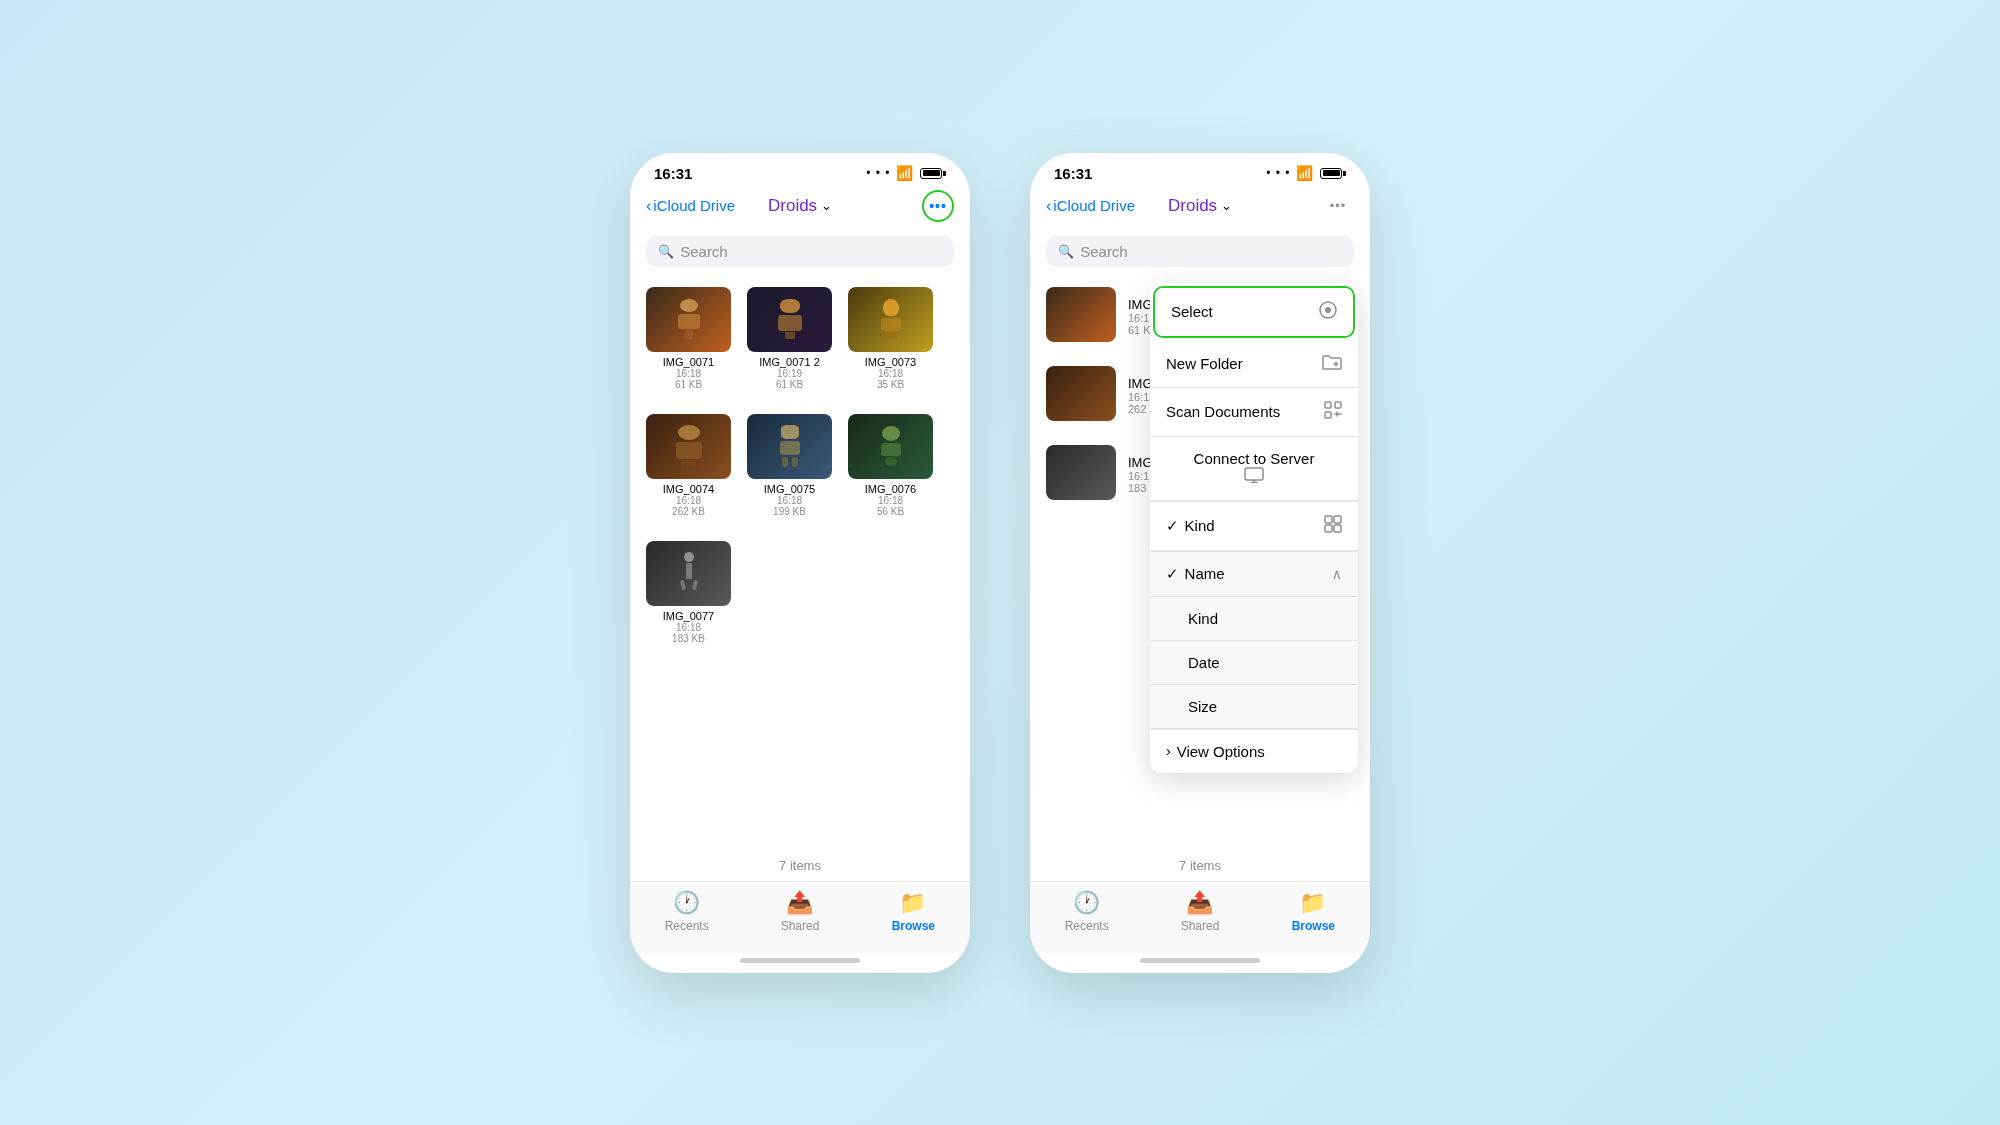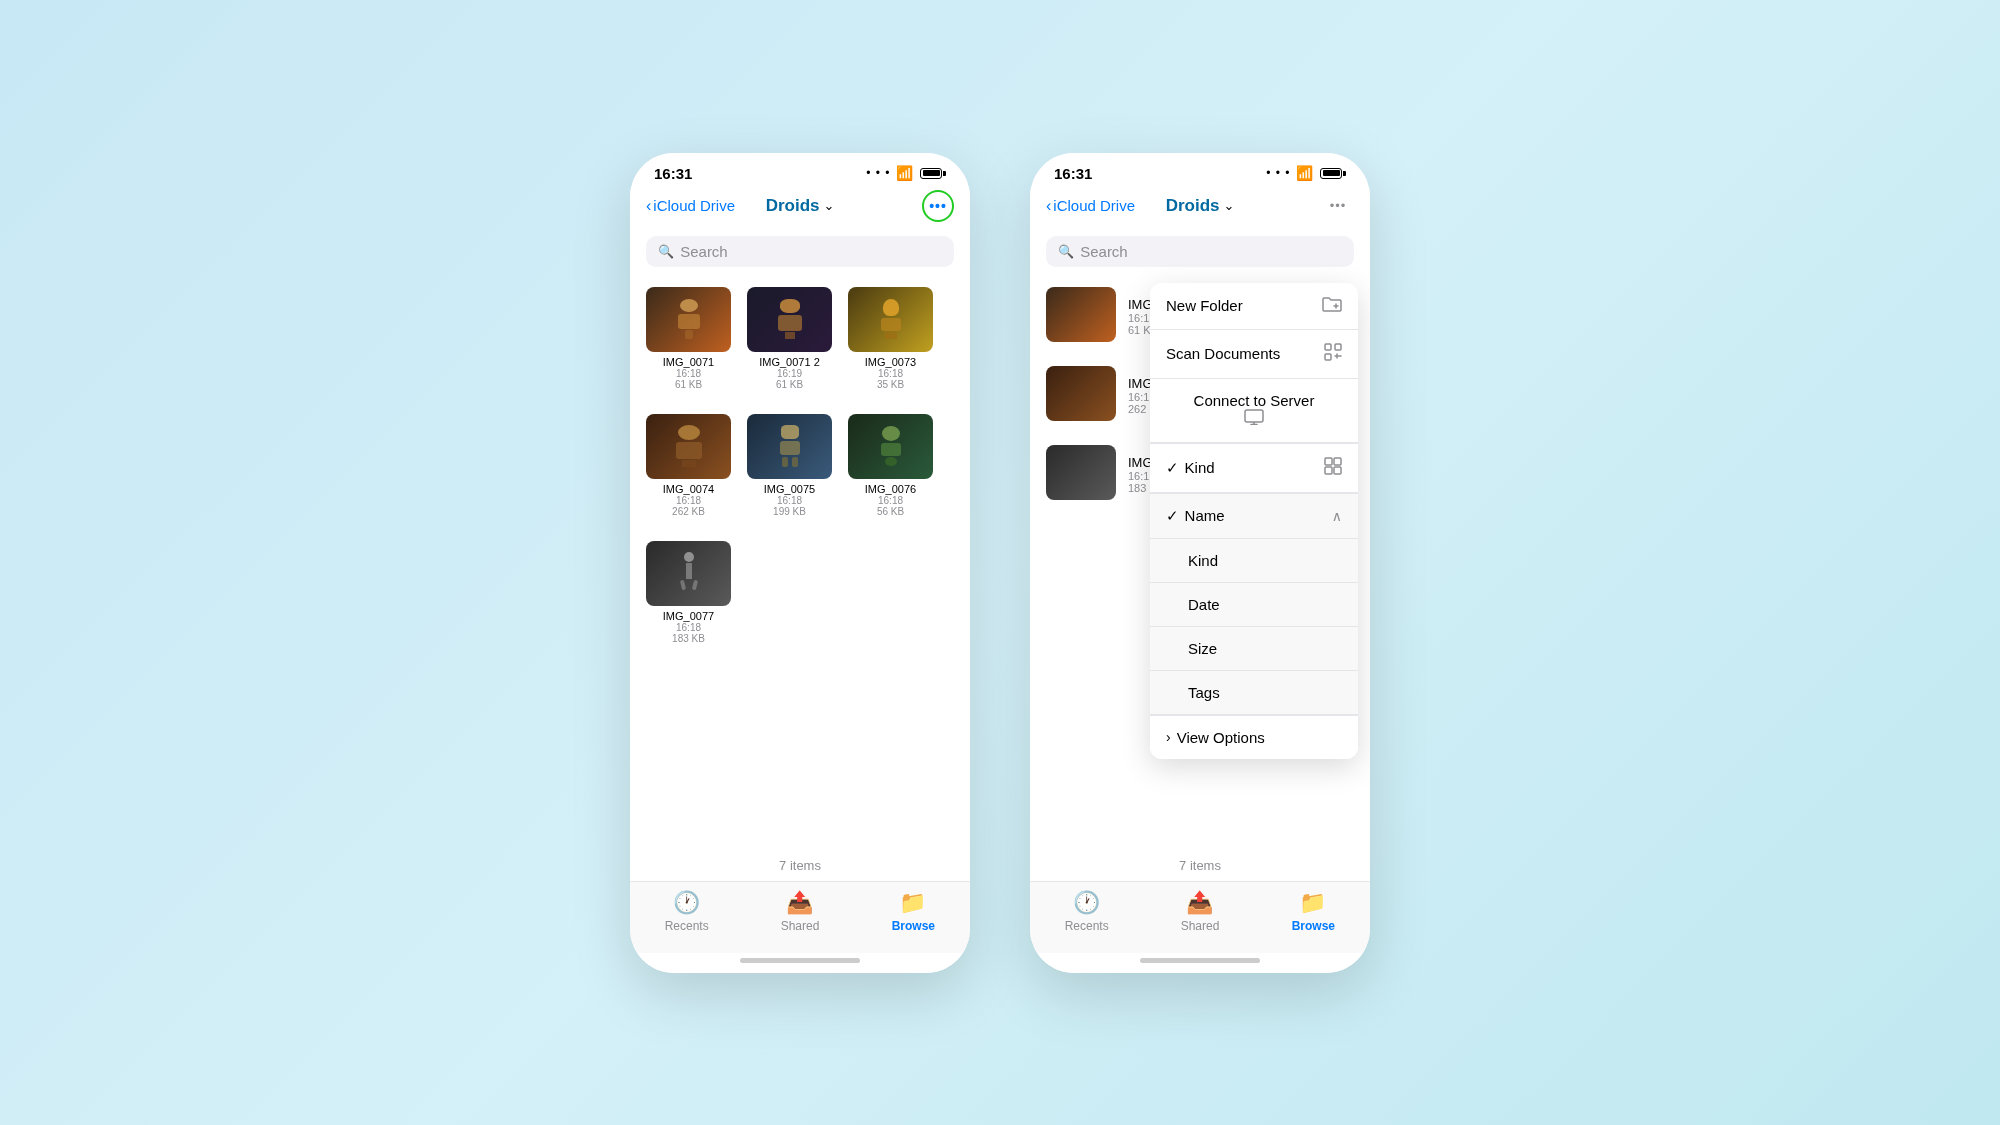--- a/index.html
+++ b/index.html
@@ -64,22 +64,22 @@
     .nav-title {
       position: absolute;
       left: 50%;
       transform: translateX(-50%);
       display: flex;
       align-items: center;
       gap: 4px;
     }
     .nav-title-text {
       font-size: 17px;
-      font-weight: 700;
-      color: #0369a1;
+      font-weight: 400;
+      color: #6d28d9;
     }
     .nav-chevron {
       font-size: 13px;
       color: #000;
     }
     .nav-more {
       margin-left: auto;
       width: 32px;
       height: 32px;
       border-radius: 50%;
@@ -521,20 +521,31 @@
       <span class="tab-label active">Browse</span>
     </div>
   </div>
 
   <div class="home-indicator">
     <div class="home-bar"></div>
   </div>
 
   <div class="dropdown-overlay">
 
+    <div style="margin: 3px; border: 2.5px solid #22CC22; border-radius: 10px; overflow:hidden;">
+      <div class="dropdown-item" style="border-bottom:none; border-radius:8px;">
+        <span class="dropdown-item-text">Select</span>
+        <span class="dropdown-item-icon">
+          <svg width="18" height="18" viewBox="0 0 18 18" fill="none" xmlns="http://www.w3.org/2000/svg">
+            <circle cx="9" cy="9" r="8" stroke="#8E8E93" stroke-width="1.5"></circle>
+            <circle cx="9" cy="9" r="3" fill="#8E8E93"></circle>
+          </svg>
+        </span>
+      </div>
+    </div>
 
     <div class="dropdown-item">
       <span class="dropdown-item-text">New Folder</span>
       <span class="dropdown-item-icon">
         <svg width="20" height="16" viewBox="0 0 20 16" fill="none">
           <path d="M1 3C1 2.45 1.45 2 2 2H7L9 4H18C18.55 4 19 4.45 19 5V14C19 14.55 18.55 15 18 15H2C1.45 15 1 14.55 1 14V3Z" stroke="#8E8E93" stroke-width="1.5" fill="none"></path>
           <line x1="14" y1="8" x2="14" y2="12" stroke="#8E8E93" stroke-width="1.5" stroke-linecap="round"></line>
           <line x1="12" y1="10" x2="16" y2="10" stroke="#8E8E93" stroke-width="1.5" stroke-linecap="round"></line>
         </svg>
       </span>
@@ -596,23 +607,20 @@
     </div>
 
     <div class="dropdown-item dropdown-sub" style="padding-left:30px;background:#F8F8F8;">
       <span class="dropdown-item-text">Date</span>
     </div>
 
     <div class="dropdown-item dropdown-sub" style="padding-left:30px;background:#F8F8F8;">
       <span class="dropdown-item-text">Size</span>
     </div>
 
-    <div class="dropdown-item dropdown-sub" style="padding-left:30px;background:#F8F8F8;">
-      <span class="dropdown-item-text">Tags</span>
-    </div>
 
     <div style="height:1px;background:#E5E5EA;"></div>
 
     <div class="dropdown-item" style="border-bottom:none;">
       <span class="dropdown-item-text" style="display:flex;align-items:center;gap:6px;">
         <span style="font-size:14px;">›</span>
         <span>View Options</span>
       </span>
     </div>
   </div>

